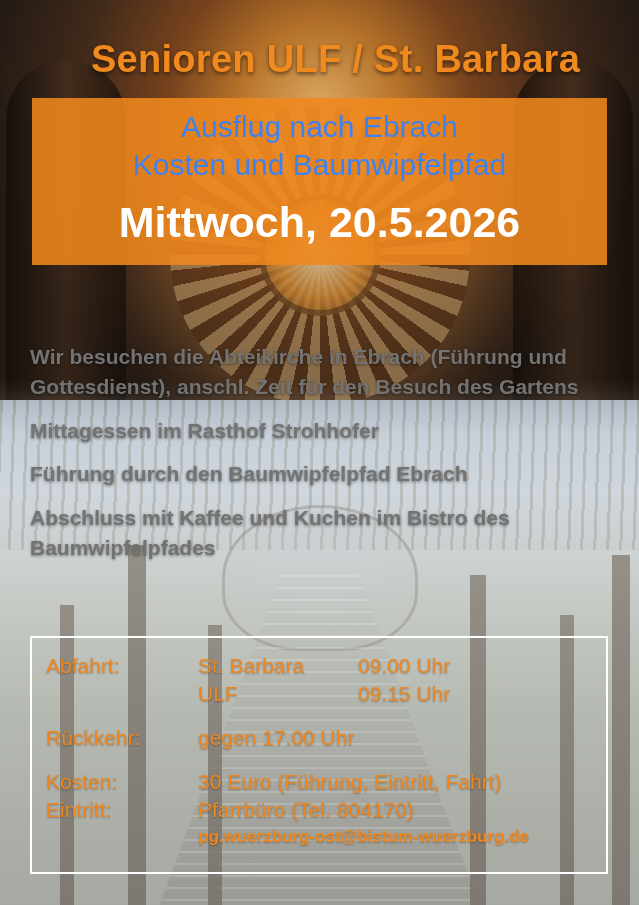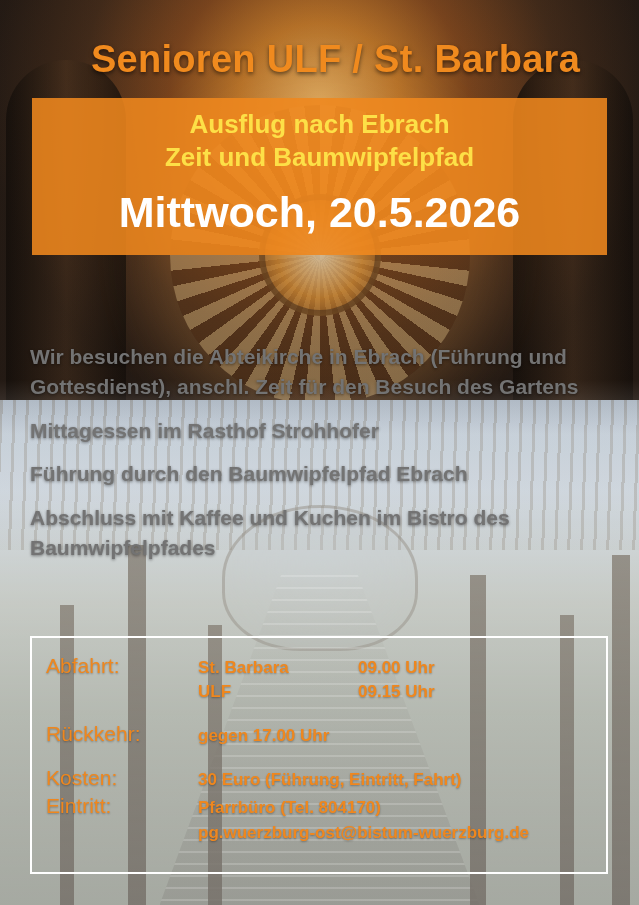--- a/index.html
+++ b/index.html
@@ -137,23 +137,23 @@
   }
   .orange-band {
     position: absolute;
     left: 32px; top: 98px;
     width: 575px;
     background: rgba(239,135,30,0.88);
     padding: 10px 0 14px 0;
     text-align: center;
   }
   .band-line {
-    color: #fde047;
-    font-size: 26px;
-    font-weight: bold;
+    color: #3b82f6;
+    font-size: 30px;
+    font-weight: normal;
     line-height: 1.28;
   }
   .band-date {
     color: #ffffff;
     font-size: 43px;
     font-weight: bold;
     line-height: 1.35;
     margin-top: 8px;
   }
   .body-block {
@@ -185,22 +185,22 @@
     align-items: baseline;
   }
   .info-label {
     color: #ef871e;
     font-size: 21px;
     font-weight: normal;
     text-shadow: 0 1px 2px rgba(0,0,0,0.3);
   }
   .info-value {
     color: #ef871e;
-    font-size: 17px;
-    font-weight: bold;
+    font-size: 21px;
+    font-weight: normal;
     text-shadow: 0 1px 2px rgba(0,0,0,0.3);
   }
   .info-value .when {
     display: inline-block;
     min-width: 160px;
   }
   .spacer-row { height: 12px; }
   .info-email {
     color: #ef871e;
     font-size: 17px;
@@ -233,21 +233,21 @@
     <div class="tree" style="left:612px;height:350px;width:18px;"></div>
     <div class="scrim"></div>
   </div>
 
   <div class="content">
 
     <div class="title-org">Senioren ULF / St. Barbara</div>
 
     <div class="orange-band">
       <div class="band-line">Ausflug nach Ebrach</div>
-      <div class="band-line">Zeit und Baumwipfelpfad</div>
+      <div class="band-line">Kosten und Baumwipfelpfad</div>
       <div class="band-date">Mittwoch, 20.5.2026</div>
     </div>
 
     <div class="body-block">
       <div class="body-line">Wir besuchen die Abteikirche in Ebrach (Führung und Gottesdienst), anschl. Zeit für den Besuch des Gartens</div>
       <div class="body-line">Mittagessen im Rasthof Strohhofer</div>
       <div class="body-line">Führung durch den Baumwipfelpfad Ebrach</div>
       <div class="body-line">Abschluss mit Kaffee und Kuchen im Bistro des Baumwipfelpfades</div>
     </div>
 

